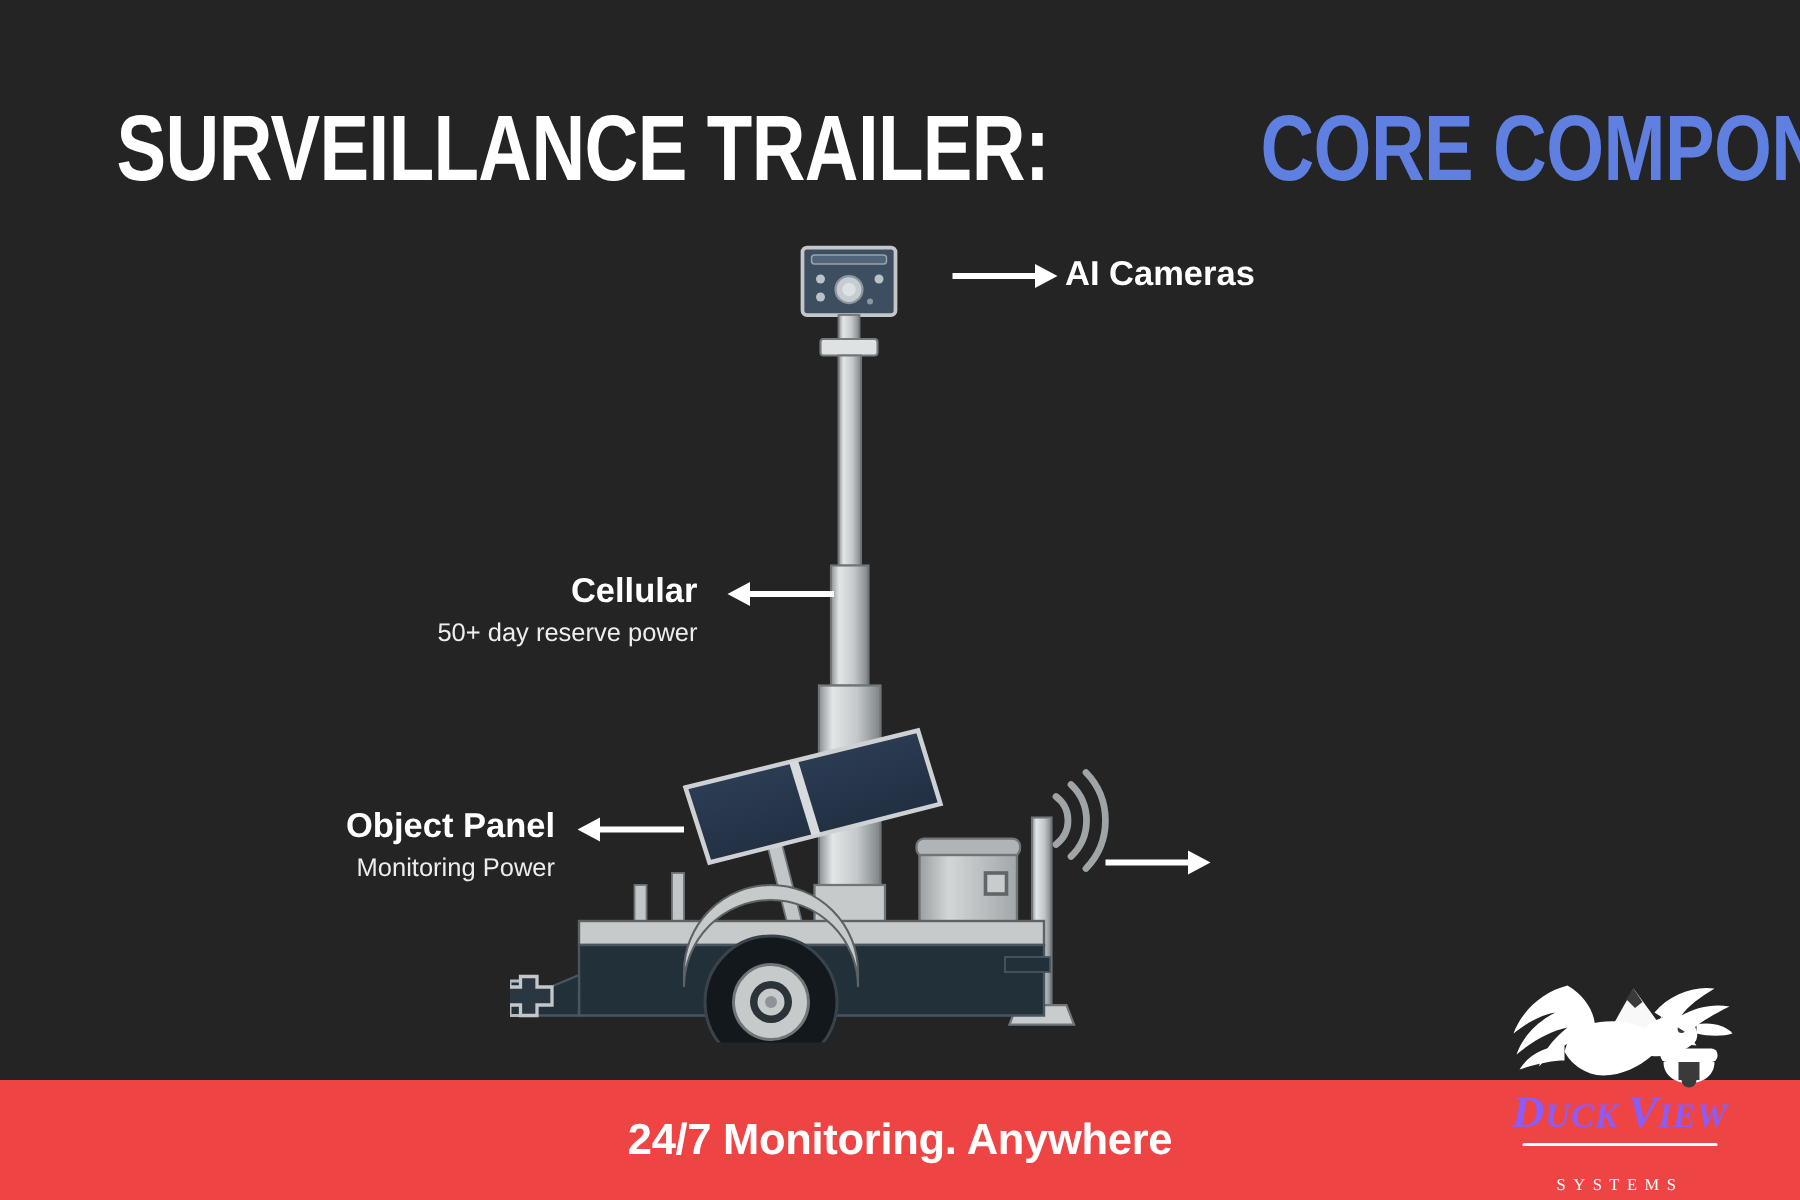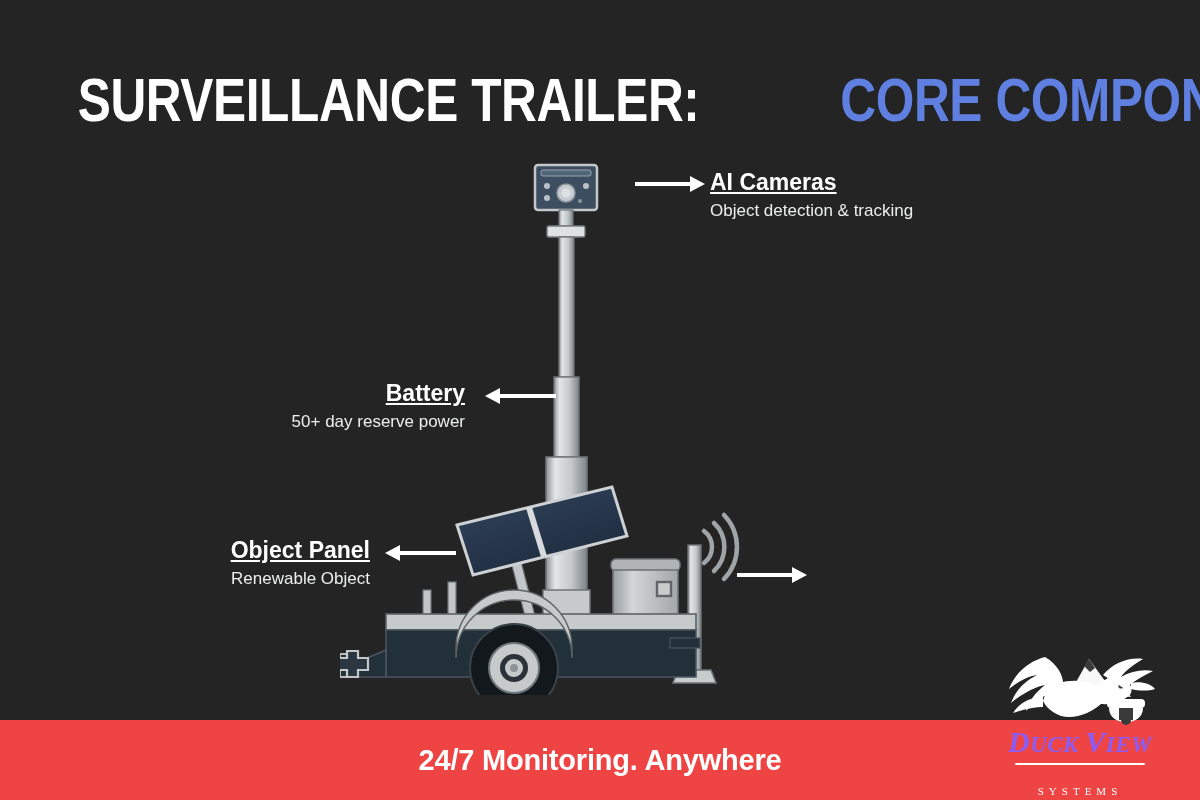--- a/index.html
+++ b/index.html
@@ -28,21 +28,20 @@
     transform-origin:center center;
   }
   .t-white{color:#ffffff;}
   .t-blue{color:#5f80e0;}
 
   
   .callout{position:absolute;}
   .callout .c-title{
     font-size:23px;font-weight:bold;color:#ffffff;line-height:28px;
     white-space:nowrap;
-    text-decoration:underline;
   }
   .callout .c-sub{
     font-size:17px;font-weight:normal;color:#eceded;line-height:24px;
     white-space:nowrap;margin-top:3px;
   }
 
   
   .arrow{position:absolute;}
   .arrow .shaft{position:absolute;background:#ffffff;height:4px;top:0;left:0;}
   .arrow .head{position:absolute;width:0;height:0;top:-6px;}
@@ -198,39 +197,38 @@
       </g>
     </svg>
   </div>
 
   <div class="arrow right" style="left:635px;top:182px;width:70px;">
     <div class="shaft" style="width:56px;"></div>
     <div class="head" style="left:55px;"></div>
   </div>
   <div class="callout" style="left:710px;top:168px;text-align:left;">
     <div class="c-title">AI Cameras</div>
-    <div class="c-sub">Object detection &amp; tracking</div>
   </div>
 
   <div class="arrow left" style="left:485px;top:394px;width:75px;">
     <div class="shaft" style="width:56px;left:15px;"></div>
     <div class="head" style="left:0px;"></div>
   </div>
   <div class="callout" style="left:145px;top:379px;width:320px;text-align:right;">
-    <div class="c-title">Battery</div>
+    <div class="c-title">Cellular</div>
     <div class="c-sub">50+ day reserve power</div>
   </div>
 
   <div class="arrow left" style="left:385px;top:551px;width:75px;">
     <div class="shaft" style="width:56px;left:15px;"></div>
     <div class="head" style="left:0px;"></div>
   </div>
   <div class="callout" style="left:55px;top:536px;width:315px;text-align:right;">
     <div class="c-title">Object Panel</div>
-    <div class="c-sub">Renewable Object</div>
+    <div class="c-sub">Monitoring Power</div>
   </div>
 
   <div class="arrow right" style="left:737px;top:573px;width:70px;">
     <div class="shaft" style="width:56px;"></div>
     <div class="head" style="left:55px;"></div>
   </div>
 
   <div class="footer">
     <div class="footer-text">24/7 Monitoring. Anywhere</div>
   </div>

